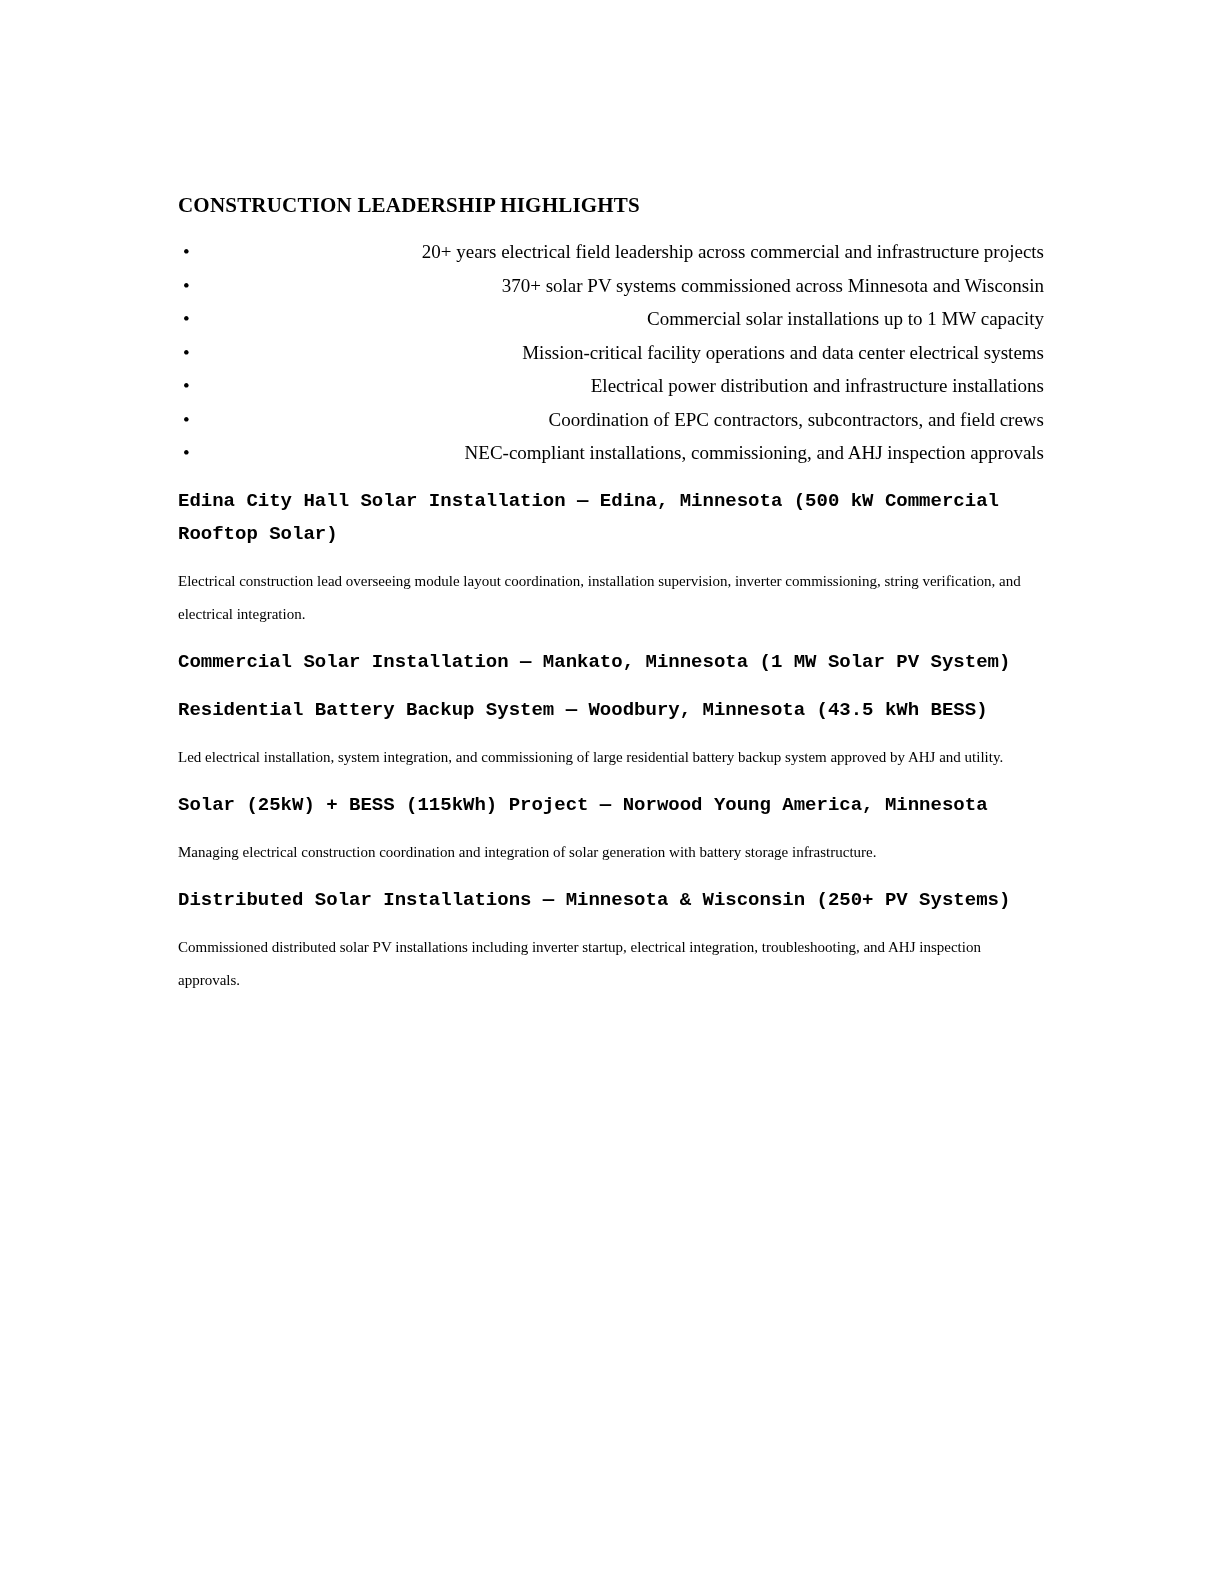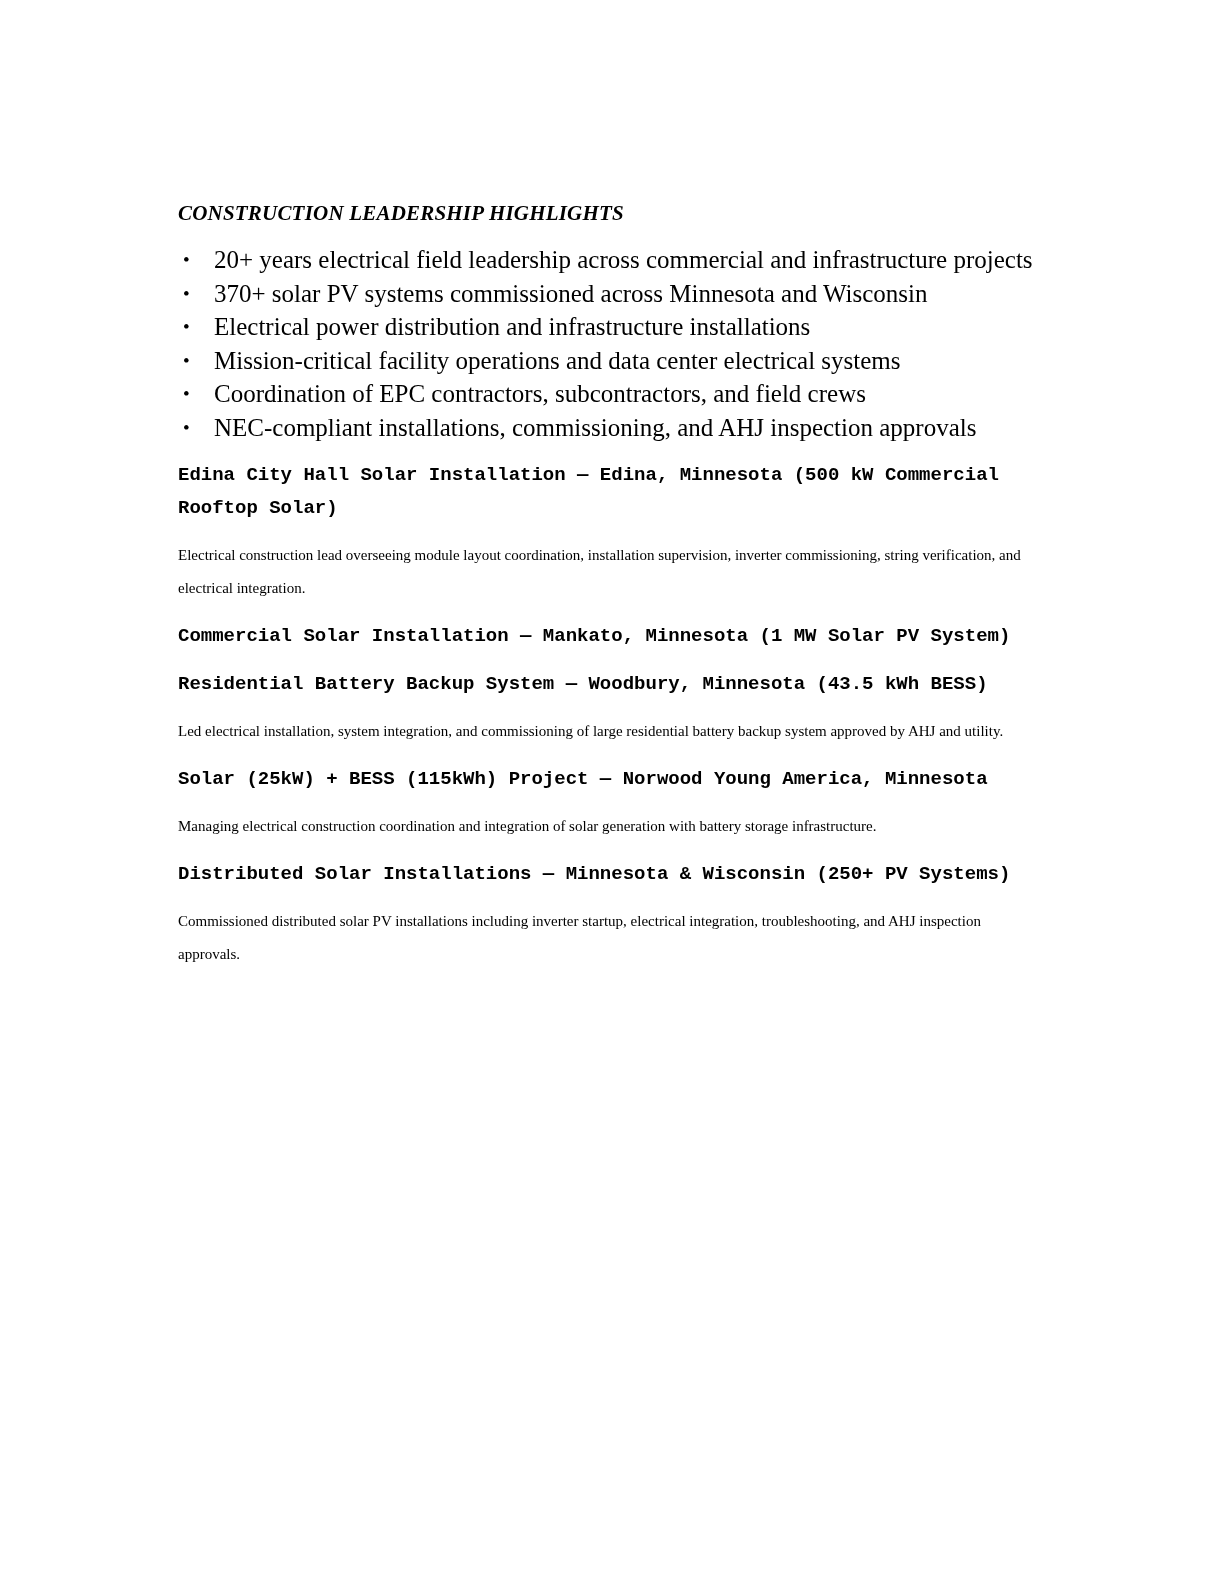--- a/index.html
+++ b/index.html
@@ -14,38 +14,38 @@
     box-sizing: border-box;
     background: #ffffff;
     color: #000000;
     font-family: "Liberation Serif", "DejaVu Serif", serif;
     padding: 189px 180px 0 178px;
   }
   .section-title {
     font-size: 21px;
     font-weight: bold;
     line-height: 33px;
-    margin: 8px 0 13px 0;
+    margin: 0 0 13px 0;
     letter-spacing: 0.2px;
-    font-style: italic;
   }
   .section-title.second {
     margin-top: 93px;
     margin-bottom: 15px;
   }
   ul.bullet-list {
     margin: 0;
     padding: 0;
     list-style: none;
   }
   ul.bullet-list li {
     position: relative;
-    font-size: 25px;
+    font-size: 19px;
     line-height: 33.5px;
     padding-left: 36px;
+    text-align: right;
   }
   ul.bullet-list li::before {
     content: "\2022";
     position: absolute;
     left: 5px;
     top: 0;
     font-size: 19px;
   }
   .project-heading {
     font-size: 19px;
@@ -63,22 +63,23 @@
 </style>
 </head>
 <body>
 
 <div class="page">
   <h1 class="section-title">CONSTRUCTION LEADERSHIP HIGHLIGHTS</h1>
 
   <ul class="bullet-list">
       <li>20+ years electrical field leadership across commercial and infrastructure projects</li>
       <li>370+ solar PV systems commissioned across Minnesota and Wisconsin</li>
+      <li>Commercial solar installations up to 1 MW capacity</li>
+      <li>Mission-critical facility operations and data center electrical systems</li>
       <li>Electrical power distribution and infrastructure installations</li>
-      <li>Mission-critical facility operations and data center electrical systems</li>
       <li>Coordination of EPC contractors, subcontractors, and field crews</li>
       <li>NEC-compliant installations, commissioning, and AHJ inspection approvals</li>
     </ul>
 
 
   <div>
       <h2 class="project-heading">Edina City Hall Solar Installation — Edina, Minnesota (500 kW Commercial Rooftop Solar)</h2>
       <p class="project-description">Electrical construction lead overseeing module layout coordination, installation supervision, inverter commissioning, string verification, and electrical integration.</p>
       <h2 class="project-heading">Commercial Solar Installation — Mankato, Minnesota (1 MW Solar PV System)</h2>
       <h2 class="project-heading">Residential Battery Backup System — Woodbury, Minnesota (43.5 kWh BESS)</h2>

